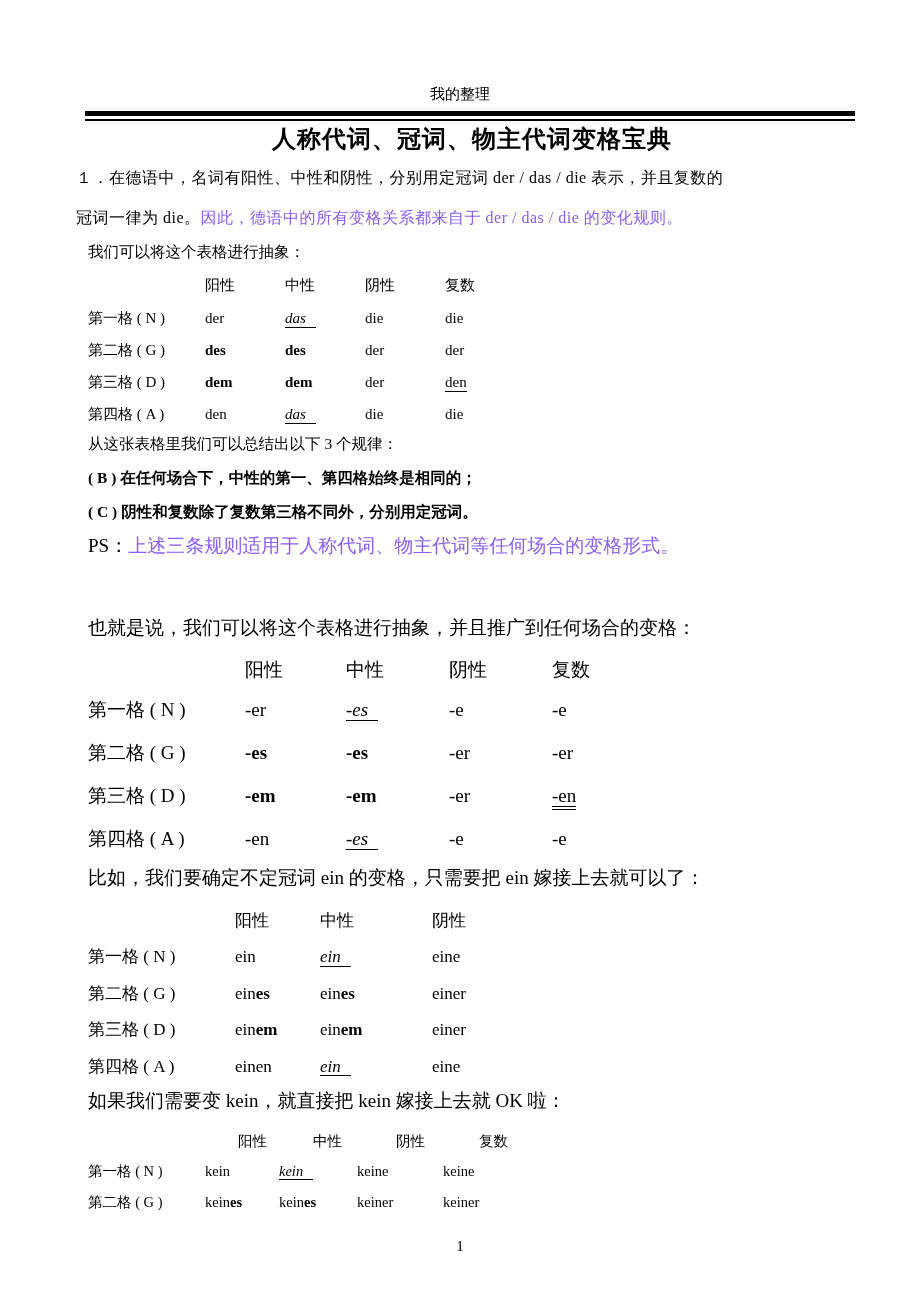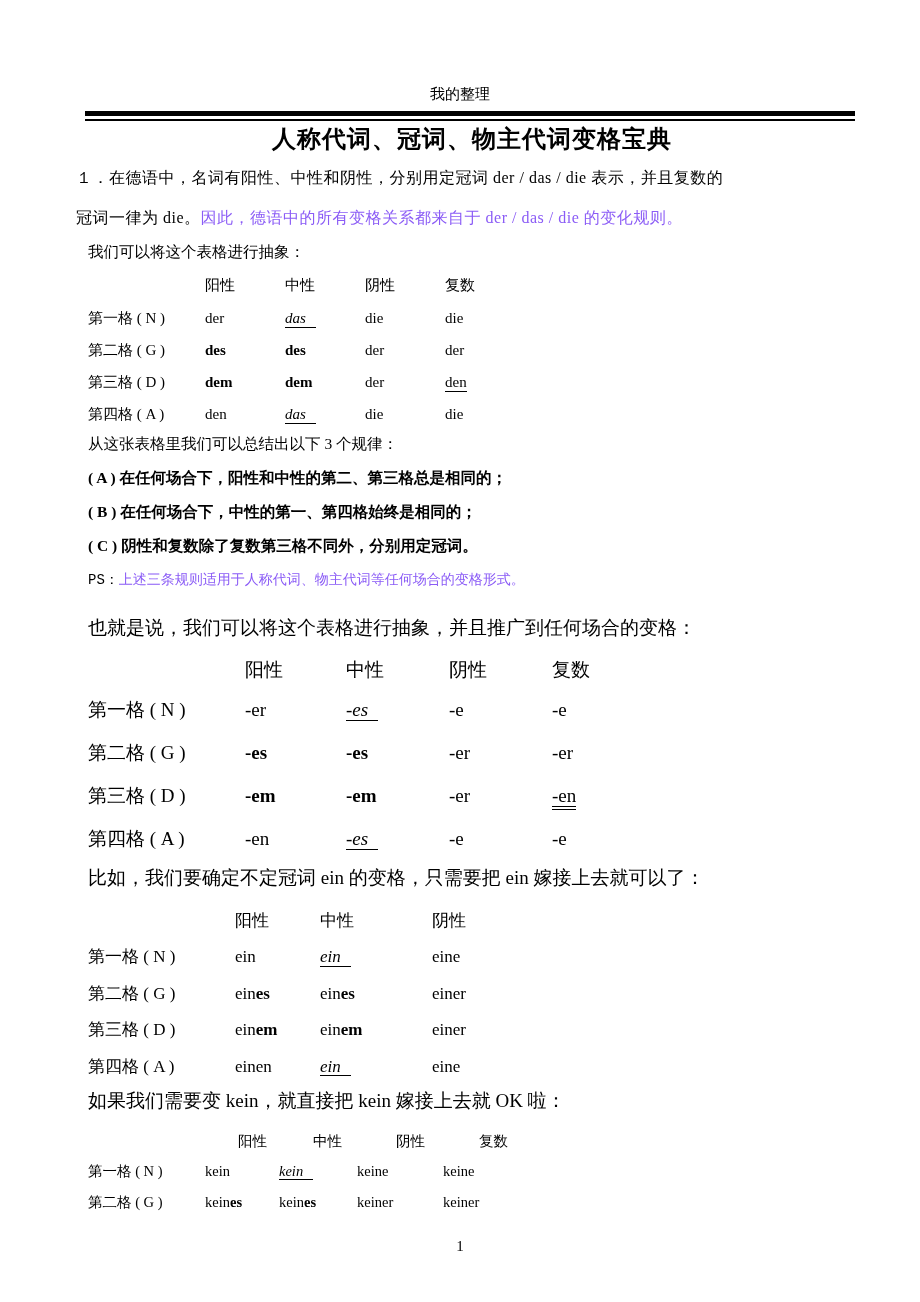--- a/index.html
+++ b/index.html
@@ -41,21 +41,21 @@
   .t4 .hdrr{grid-template-columns:150px 75px 83px 83px 1fr;line-height:30px;}
 
   .b{font-weight:bold;}
   .itul{font-style:italic;display:inline-block;line-height:1.05;
     border-bottom:1.6px solid #000;padding-right:10px;}
   .ul{display:inline-block;line-height:1.05;border-bottom:1.6px solid #000;}
   .dul{display:inline-block;line-height:1.05;border-bottom:4px double #000;}
 
   .rules{top:468px;left:88px;}
   .rline{font-weight:bold;font-size:15.5px;line-height:20px;margin-bottom:14px;}
-  .psline{font-size:14px;line-height:20px;font-family:Liberation Mono, monospace;}
+  .psline{font-size:19px;line-height:20px;}
 
   .pagenum{top:1236px;font-size:15px;line-height:20px;}
 </style>
 </head>
 <body>
 
 <div class="abs centered hdr-text">我的整理</div>
 <div class="abs hdr-rule"></div>
 <div class="abs centered title">人称代词、冠词、物主代词变格宝典</div>
 
@@ -102,21 +102,20 @@
     <span>den</span>
     <span><i class="itul">das</i></span>
     <span>die</span>
     <span>die</span>
   </div>
 </div>
 
 <div class="abs caption-sm nowrap" style="top:434px">从这张表格里我们可以总结出以下 3 个规律：</div>
 
 <div class="abs rules">
-  <div class="rline nowrap">( A ) 在任何场合下，阳性和中性的第二、第三格总是相同的；</div>
   <div class="rline nowrap">( B ) 在任何场合下，中性的第一、第四格始终是相同的；</div>
   <div class="rline nowrap">( C ) 阴性和复数除了复数第三格不同外，分别用定冠词。</div>
   <div class="psline nowrap">
     <span>PS：</span><span class="red">上述三条规则适用于人称代词、物主代词等任何场合的变格形式。</span>
   </div>
 </div>
 
 <div class="abs caption-lg nowrap" style="top:615px">也就是说，我们可以将这个表格进行抽象，并且推广到任何场合的变格：</div>
 
 <div class="abs t2">

